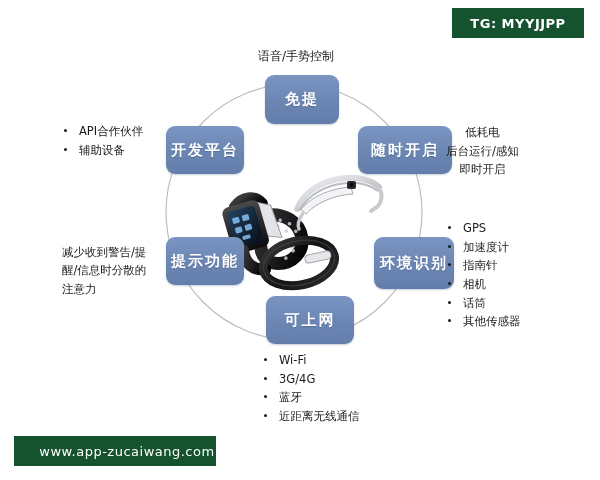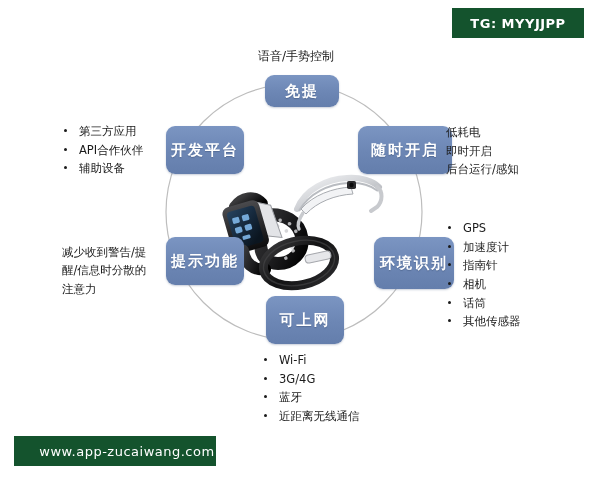--- a/index.html
+++ b/index.html
@@ -44,24 +44,24 @@
     background:linear-gradient(180deg,#7b95c2 0%,#6c86b4 55%,#647eac 100%);
     border-radius:9px;
     display:flex;align-items:center;justify-content:center;
     color:#ffffff;
     font-size:15px;
     font-weight:700;
     letter-spacing:2px;
     box-shadow:0 1px 2px rgba(70,90,125,.30);
     text-shadow:0 1px 1px rgba(40,60,95,.35);
   }
-  .n-hands   {left:265px;top:75px; width:74px;height:32px;}
+  .n-hands   {left:265px;top:75px; width:74px;height:49px;}
   .n-always  {left:358px;top:126px;width:94px;height:48px;}
   .n-context {left:358px;top:237px;width:80px;height:52px;margin-left:16px;}
-  .n-web     {left:266px;top:296px;width:78px;height:48px;}
+  .n-web     {left:266px;top:296px;width:88px;height:48px;}
   .n-notify  {left:166px;top:237px;width:78px;height:48px;}
   .n-platform{left:166px;top:126px;width:78px;height:48px;}
 
   
   .ann{
     position:absolute;
     color:#1b1b1b;
     font-size:11.5px;
     line-height:1.55;
     white-space:pre-line;
@@ -85,21 +85,21 @@
   .blist li::before{
     content:"";
     position:absolute;left:2px;top:7px;
     width:3px;height:3px;border-radius:50%;
     background:#1b1b1b;
   }
   .b-platform{left:62px;top:122px;}
   .b-always  {left:446px;top:123px;}
   .b-sensors {left:446px;top:219px;}
   .b-network {left:262px;top:351px;}
-  .b-always li{padding-left:0;}
+  .b-always li{padding-left:0;text-align:center;}
   .b-always li::before{display:none;}
 
   
   .devices{position:absolute;left:205px;top:165px;width:180px;height:130px;}
   .devices svg{display:block;width:100%;height:100%;}
 </style>
 </head>
 <body>
 
 <div class="stage">
@@ -200,29 +200,28 @@
   <div class="node n-hands">免提</div>
   <div class="node n-always">随时开启</div>
   <div class="node n-context">环境识别</div>
   <div class="node n-web">可上网</div>
   <div class="node n-notify">提示功能</div>
   <div class="node n-platform">开发平台</div>
 
   <div class="ann a-voice">语音/手势控制</div>
 
   <ul class="blist b-platform">
-    <li>第三方应用</li>
     <li>API合作伙伴</li>
     <li>辅助设备</li>
   </ul>
 
   <ul class="blist b-always">
     <li>低耗电</li>
+    <li>后台运行/感知</li>
     <li>即时开启</li>
-    <li>后台运行/感知</li>
   </ul>
 
   <ul class="blist b-sensors">
     <li>GPS</li>
     <li>加速度计</li>
     <li>指南针</li>
     <li>相机</li>
     <li>话筒</li>
     <li>其他传感器</li>
   </ul>

